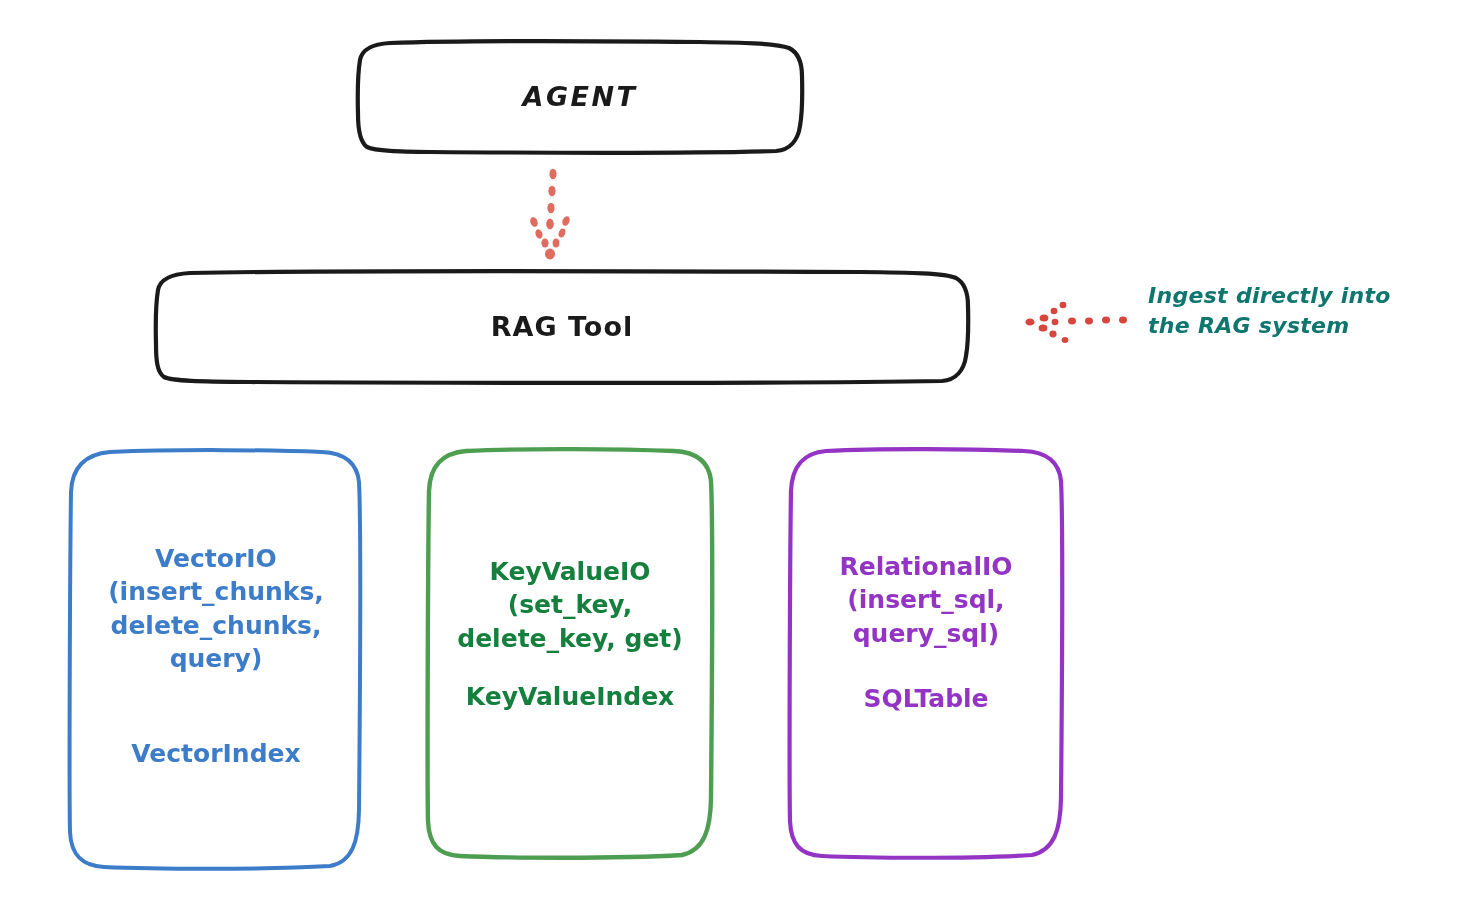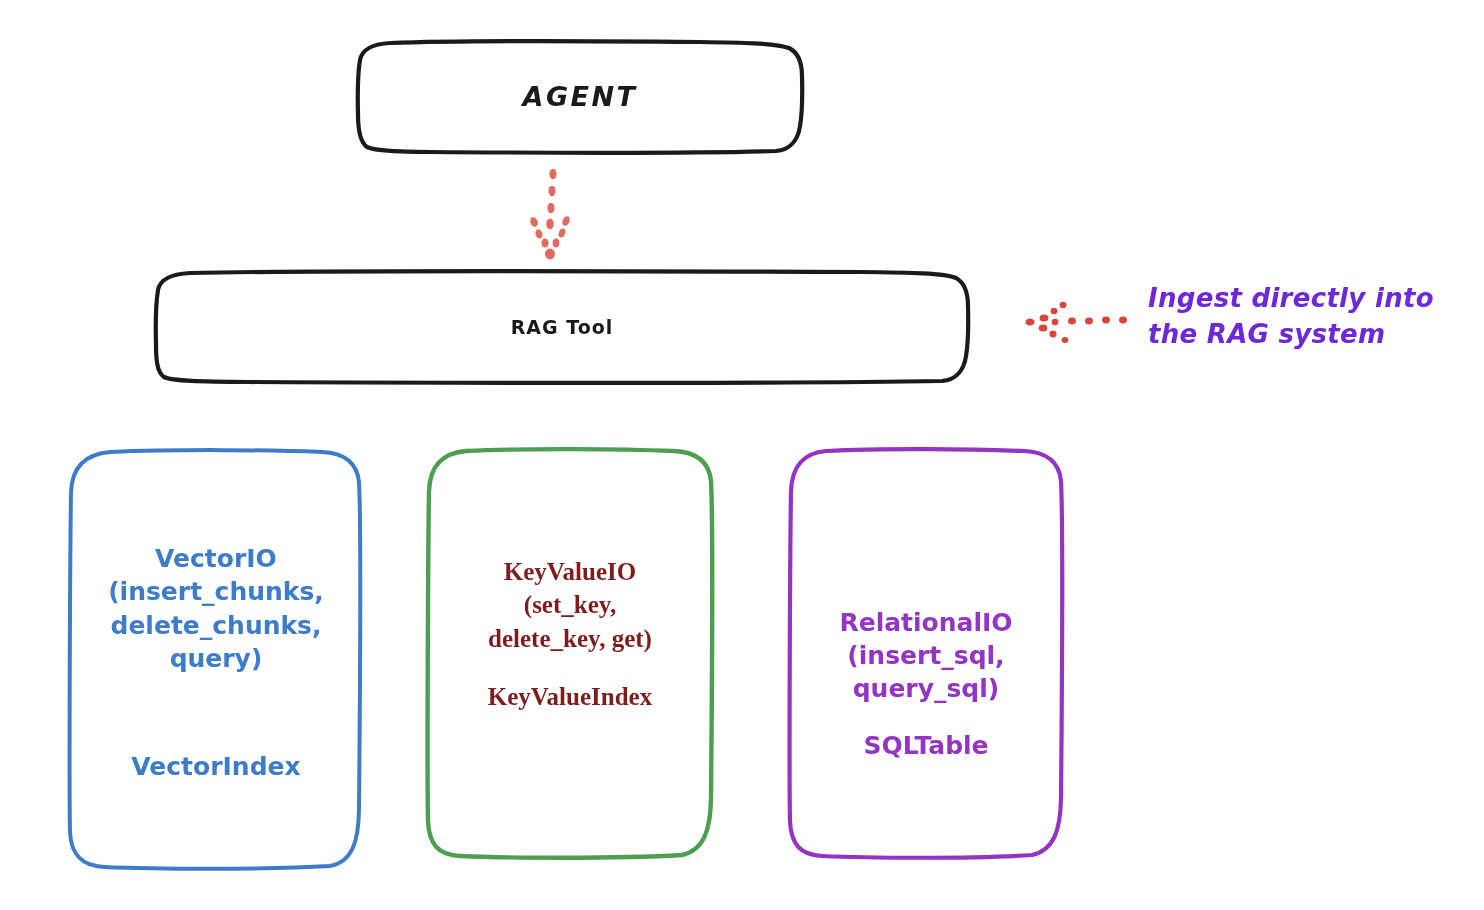--- a/index.html
+++ b/index.html
@@ -53,21 +53,21 @@
     font-weight: 700;
     color: #1a1a1a;
     letter-spacing: 2.5px;
   }
 
   
   #rag-tool-node {
     left: 156px; top: 272px; width: 812px; height: 111px;
   }
   #rag-tool-node .node-label {
-    font-size: 19px;
+    font-size: 27px;
     font-weight: 600;
     color: #1a1a1a;
     letter-spacing: 1px;
   }
 
   
   .provider-card {
     justify-content: flex-start;
   }
   .provider-card .api-label {
@@ -78,49 +78,47 @@
   }
   .provider-card .index-label {
     font-size: 25px;
     font-weight: 600;
     line-height: 1.33;
   }
 
   #vector-card {
     left: 70px; top: 450px; width: 292px; height: 420px;
     padding-top: 92px;
-    gap: 13px;
   }
   #vector-card .api-label, #vector-card .index-label { color: #3d7cc9; }
   #vector-card .index-label { margin-top: 62px; }
 
   #keyvalue-card {
     left: 428px; top: 450px; width: 284px; height: 408px;
     padding-top: 105px;
   }
-  #keyvalue-card .api-label, #keyvalue-card .index-label { color: #7f1d1d; font-family: Liberation Serif, serif; }
+  #keyvalue-card .api-label, #keyvalue-card .index-label { color: #15803d; }
   #keyvalue-card .index-label { margin-top: 25px; }
 
   #relational-card {
-    left: 790px; top: 430px; width: 272px; height: 408px;
+    left: 790px; top: 450px; width: 272px; height: 408px;
     padding-top: 100px;
-    justify-content: center;
   }
   #relational-card .api-label, #relational-card .index-label { color: #9334c4; }
-  #relational-card .index-label { margin-top: 24px; }
+  #relational-card .index-label { margin-top: 32px; }
 
   
   #ingest-annotation {
     position: absolute;
     left: 1148px;
     top: 281px;
     width: 330px;
-    color: #6d28d9;
+    color: #0f766e;
     font-family: "DejaVu Sans", sans-serif;
-    font-size: 26px;
+    font-size: 22px;
     font-weight: 700;
     font-style: italic;
     line-height: 1.38;
     text-align: left;
     white-space: pre-line;
     letter-spacing: 0.3px;
   }
 </style>
 </head>
 <body>

